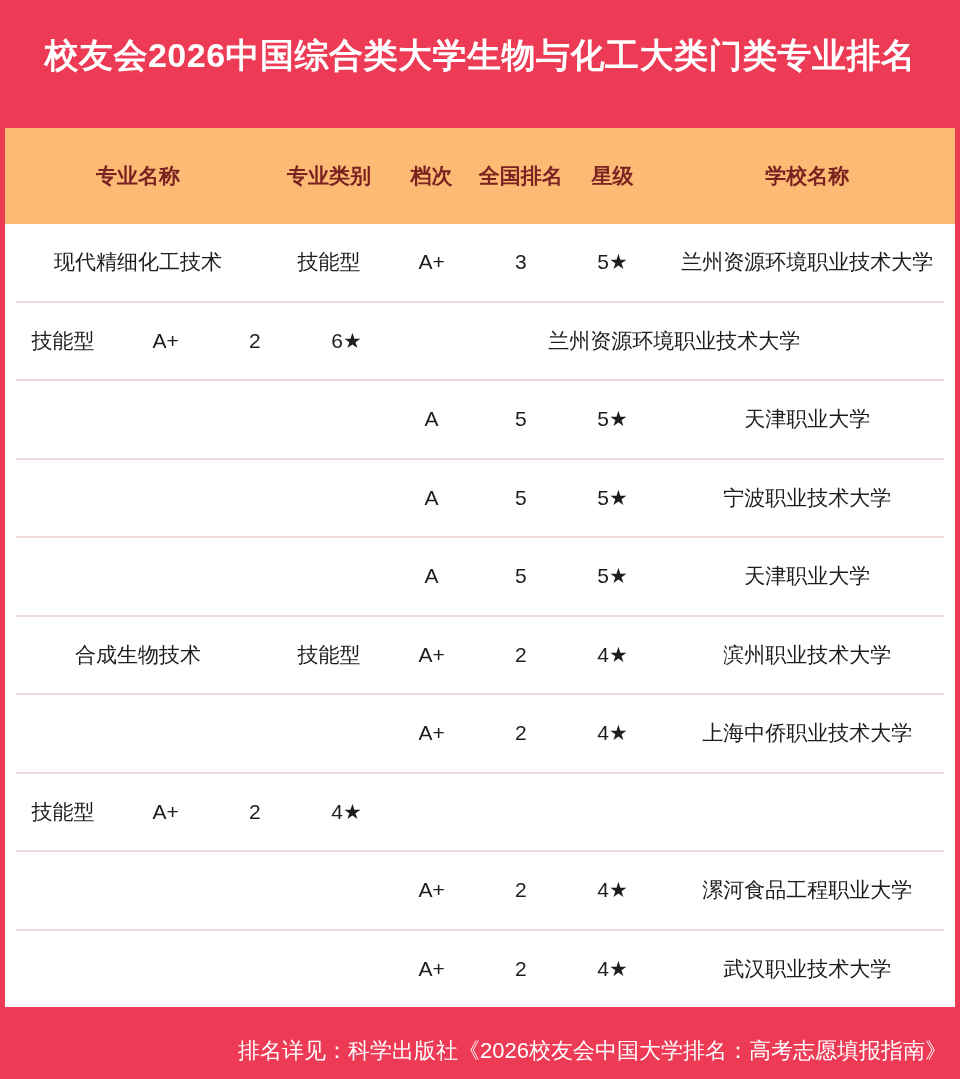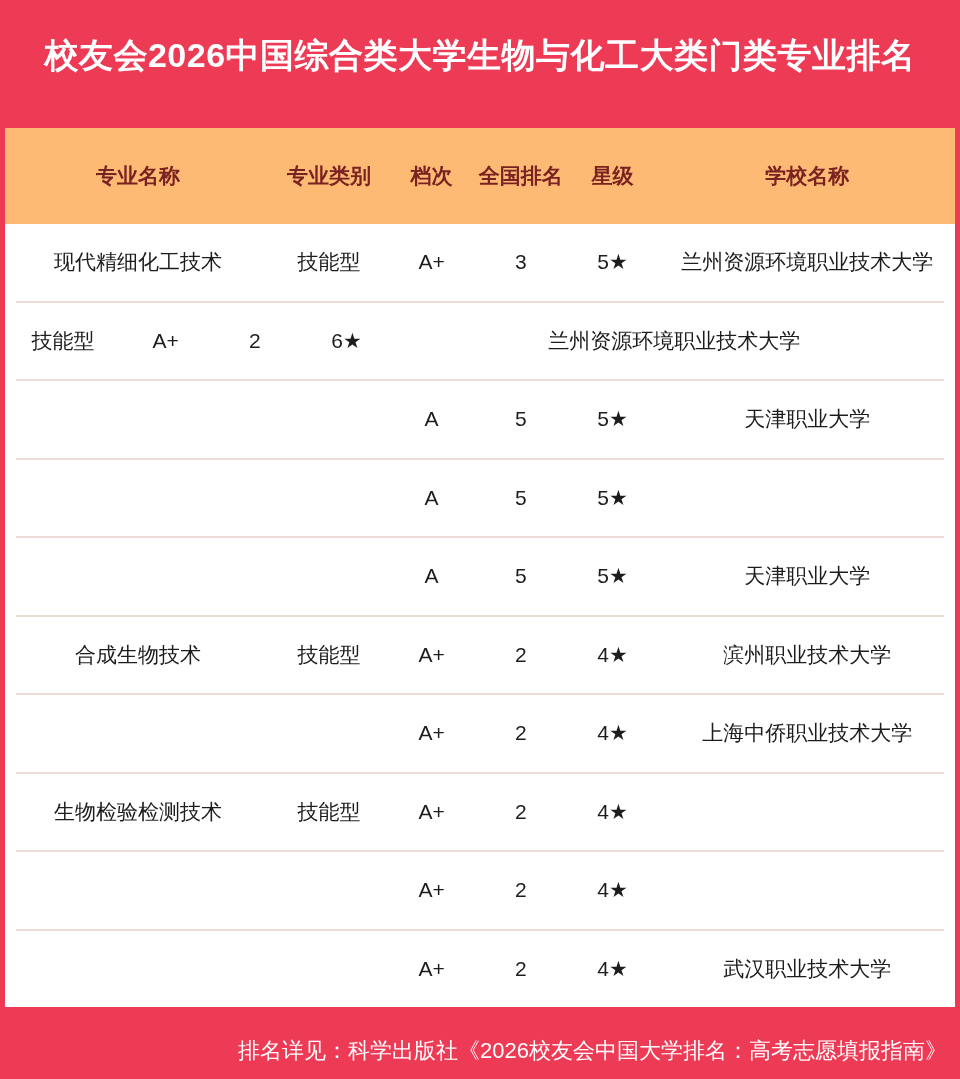--- a/index.html
+++ b/index.html
@@ -103,20 +103,21 @@
         <div class="cell c6">天津职业大学</div>
       </div>
       <div class="divider"></div>
 
       <div class="row">
         <div class="cell c1"></div>
         <div class="cell c2"></div>
         <div class="cell c3">A</div>
         <div class="cell c4">5</div>
         <div class="cell c5">5★</div>
+        <div class="cell c6">宁波职业技术大学</div>
       </div>
       <div class="divider"></div>
 
       <div class="row">
         <div class="cell c1"></div>
         <div class="cell c2"></div>
         <div class="cell c3">A</div>
         <div class="cell c4">5</div>
         <div class="cell c5">5★</div>
         <div class="cell c6">天津职业大学</div>
@@ -137,34 +138,34 @@
         <div class="cell c1"></div>
         <div class="cell c2"></div>
         <div class="cell c3">A+</div>
         <div class="cell c4">2</div>
         <div class="cell c5">4★</div>
         <div class="cell c6">上海中侨职业技术大学</div>
       </div>
       <div class="divider"></div>
 
       <div class="row">
-        <div class="cell c1">生物检验检测技术</div>
         <div class="cell c2">技能型</div>
         <div class="cell c3">A+</div>
         <div class="cell c4">2</div>
         <div class="cell c5">4★</div>
       </div>
       <div class="divider"></div>
 
       <div class="row">
         <div class="cell c1"></div>
         <div class="cell c2"></div>
         <div class="cell c3">A+</div>
         <div class="cell c4">2</div>
         <div class="cell c5">4★</div>
+        <div class="cell c6">漯河食品工程职业大学</div>
       </div>
       <div class="divider"></div>
 
       <div class="row">
         <div class="cell c1"></div>
         <div class="cell c2"></div>
         <div class="cell c3">A+</div>
         <div class="cell c4">2</div>
         <div class="cell c5">4★</div>
         <div class="cell c6">武汉职业技术大学</div>

